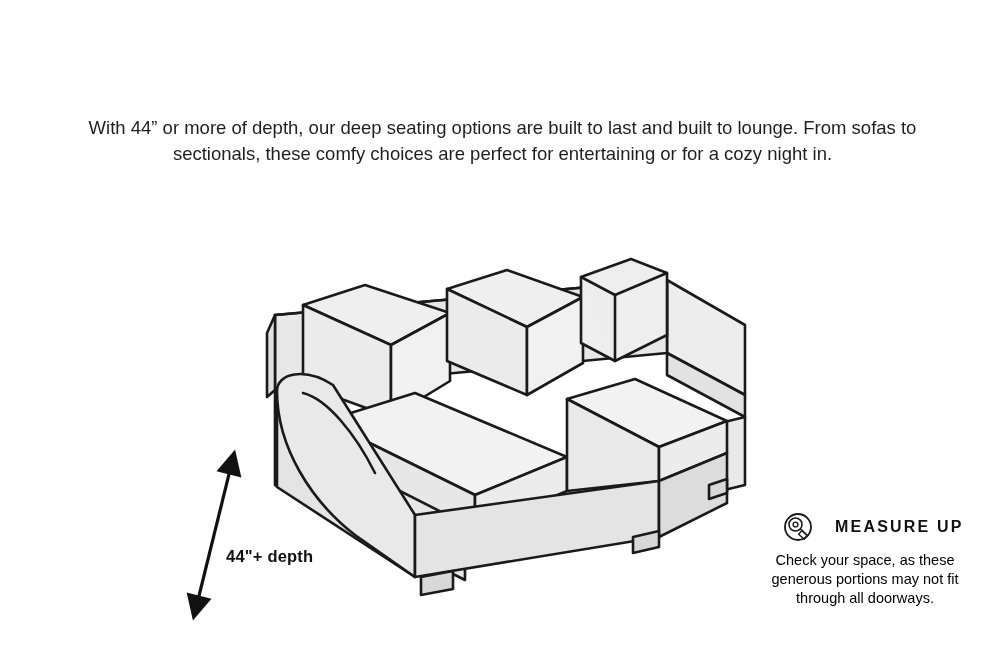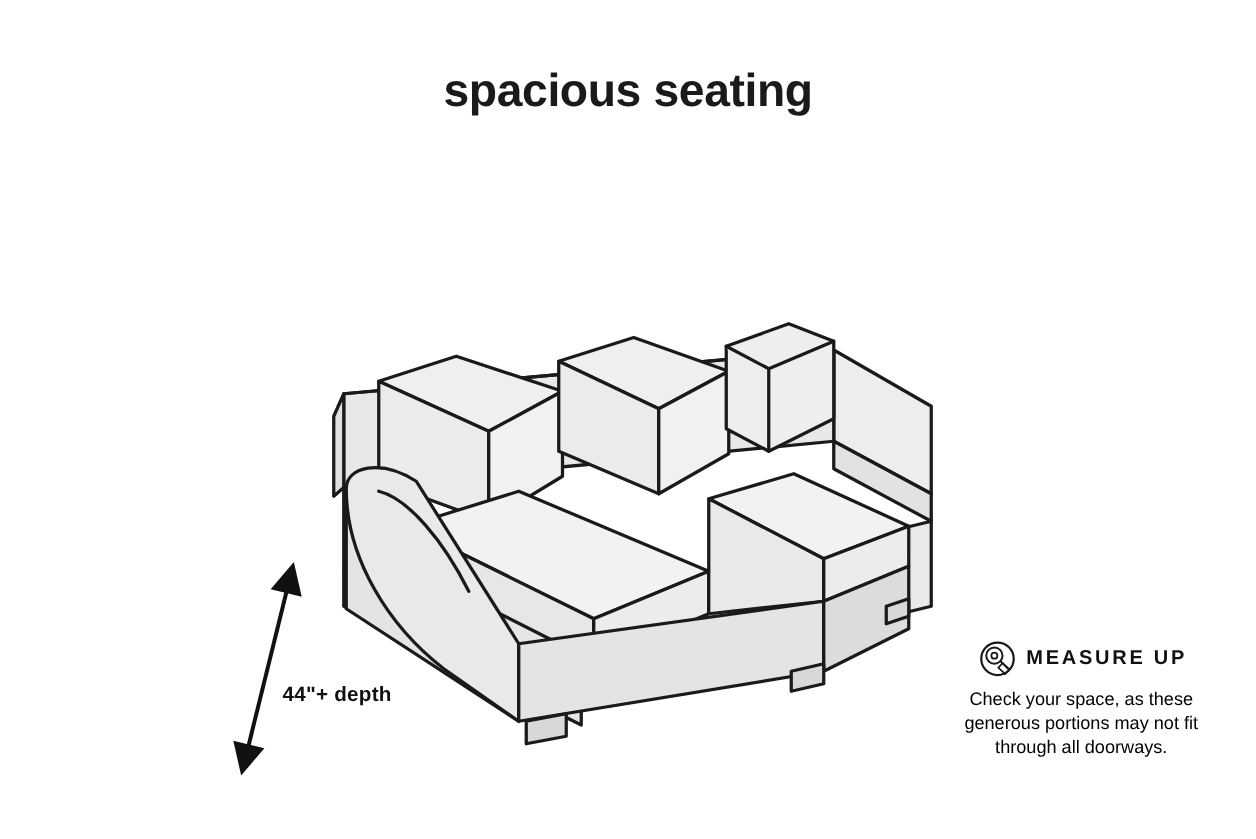--- a/index.html
+++ b/index.html
@@ -54,21 +54,21 @@
   }
   #measure-block {
     position: absolute;
     left: 745px;
     top: 512px;
     width: 240px;
   }
   #measure-head {
     display: flex;
     align-items: center;
-    gap: 8px;
+    gap: 22px;
     justify-content: flex-start;
     padding-left: 38px;
   }
   #measure-head .mu-title {
     font-size: 16px;
     font-weight: bold;
     letter-spacing: 2.2px;
     color: #111111;
   }
   #measure-note {
@@ -79,22 +79,22 @@
     color: #000000;
     width: 240px;
   }
   svg { display: block; }
 </style>
 </head>
 <body>
 
 <div id="page">
 
-  <div id="title">spacious seating</div>
 
+  <div id="subtitle">With 44” or more of depth, our deep seating options are built to last and built to lounge. From sofas to sectionals, these comfy choices are perfect for entertaining or for a cozy night in.</div>
 
   <div id="illustration">
     <svg width="580" height="440" viewBox="0 0 580 440" fill="none" xmlns="http://www.w3.org/2000/svg">
       <g stroke="#1a1a1a" stroke-width="2.6" stroke-linejoin="round" stroke-linecap="round" fill="#ededed">
 
         <path d="M452 95 L530 140 L530 210 L452 168 Z"></path>
         <path d="M452 168 L530 210 L530 232 L452 190 Z" fill="#e2e2e2"></path>
 
         <path d="M60 130 L452 95 L452 168 L60 205 Z" fill="#e8e8e8"></path>
 

